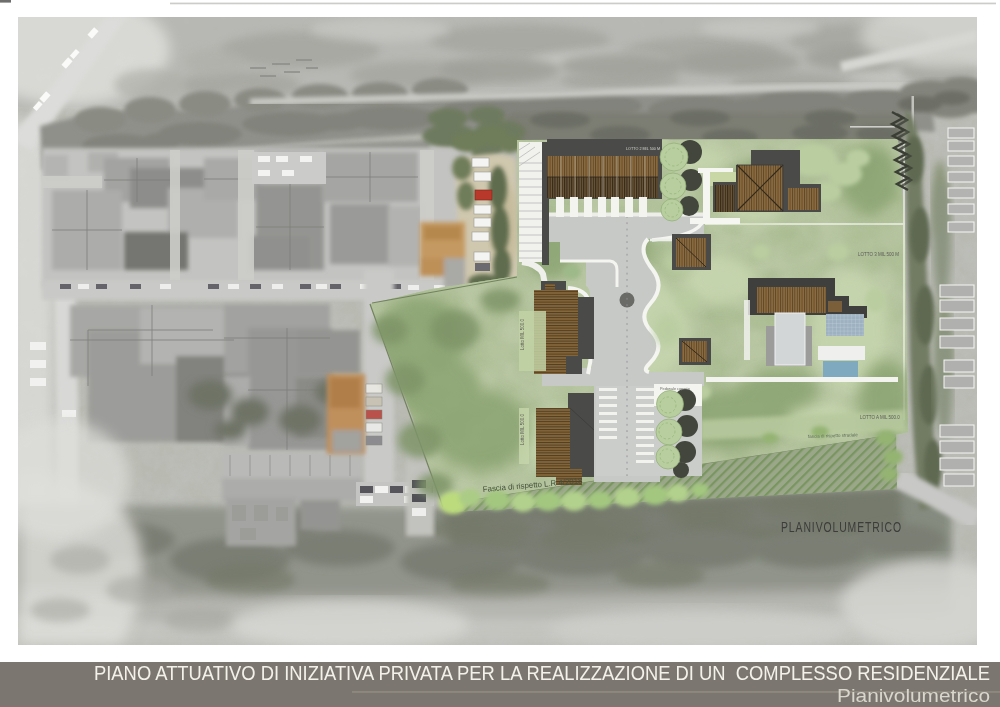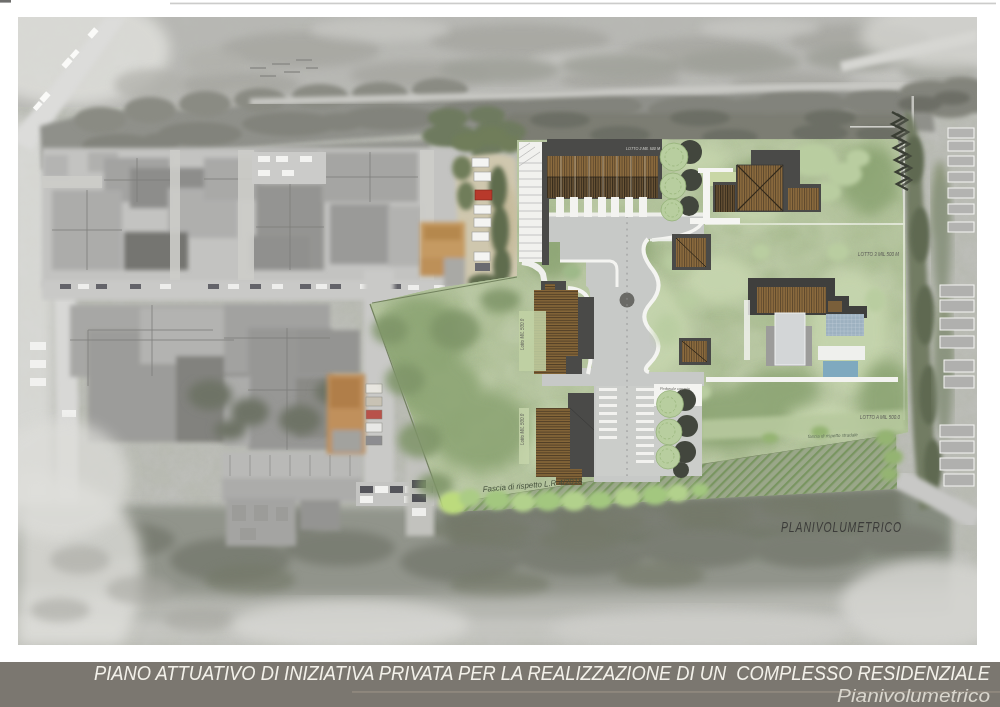--- a/index.html
+++ b/index.html
@@ -1,17 +1,17 @@
 <!DOCTYPE html>
 <html><head>
 <meta charset="utf-8">
 <style>
   html,body{margin:0;padding:0;background:#ffffff;}
   #page{position:relative;width:1000px;height:707px;background:#ffffff;overflow:hidden;
-        font-family:"Liberation Sans", sans-serif;font-style:italic;}
+        font-family:"Liberation Sans", sans-serif;}
   svg{display:block;}
 </style>
 </head>
 <body>
 <div id="page">
 <svg width="1000" height="707" viewBox="0 0 1000 707" xmlns="http://www.w3.org/2000/svg">
 <defs>
   <clipPath id="photoClip">
           <rect x="18" y="17" width="959" height="628"></rect>
         </clipPath>

